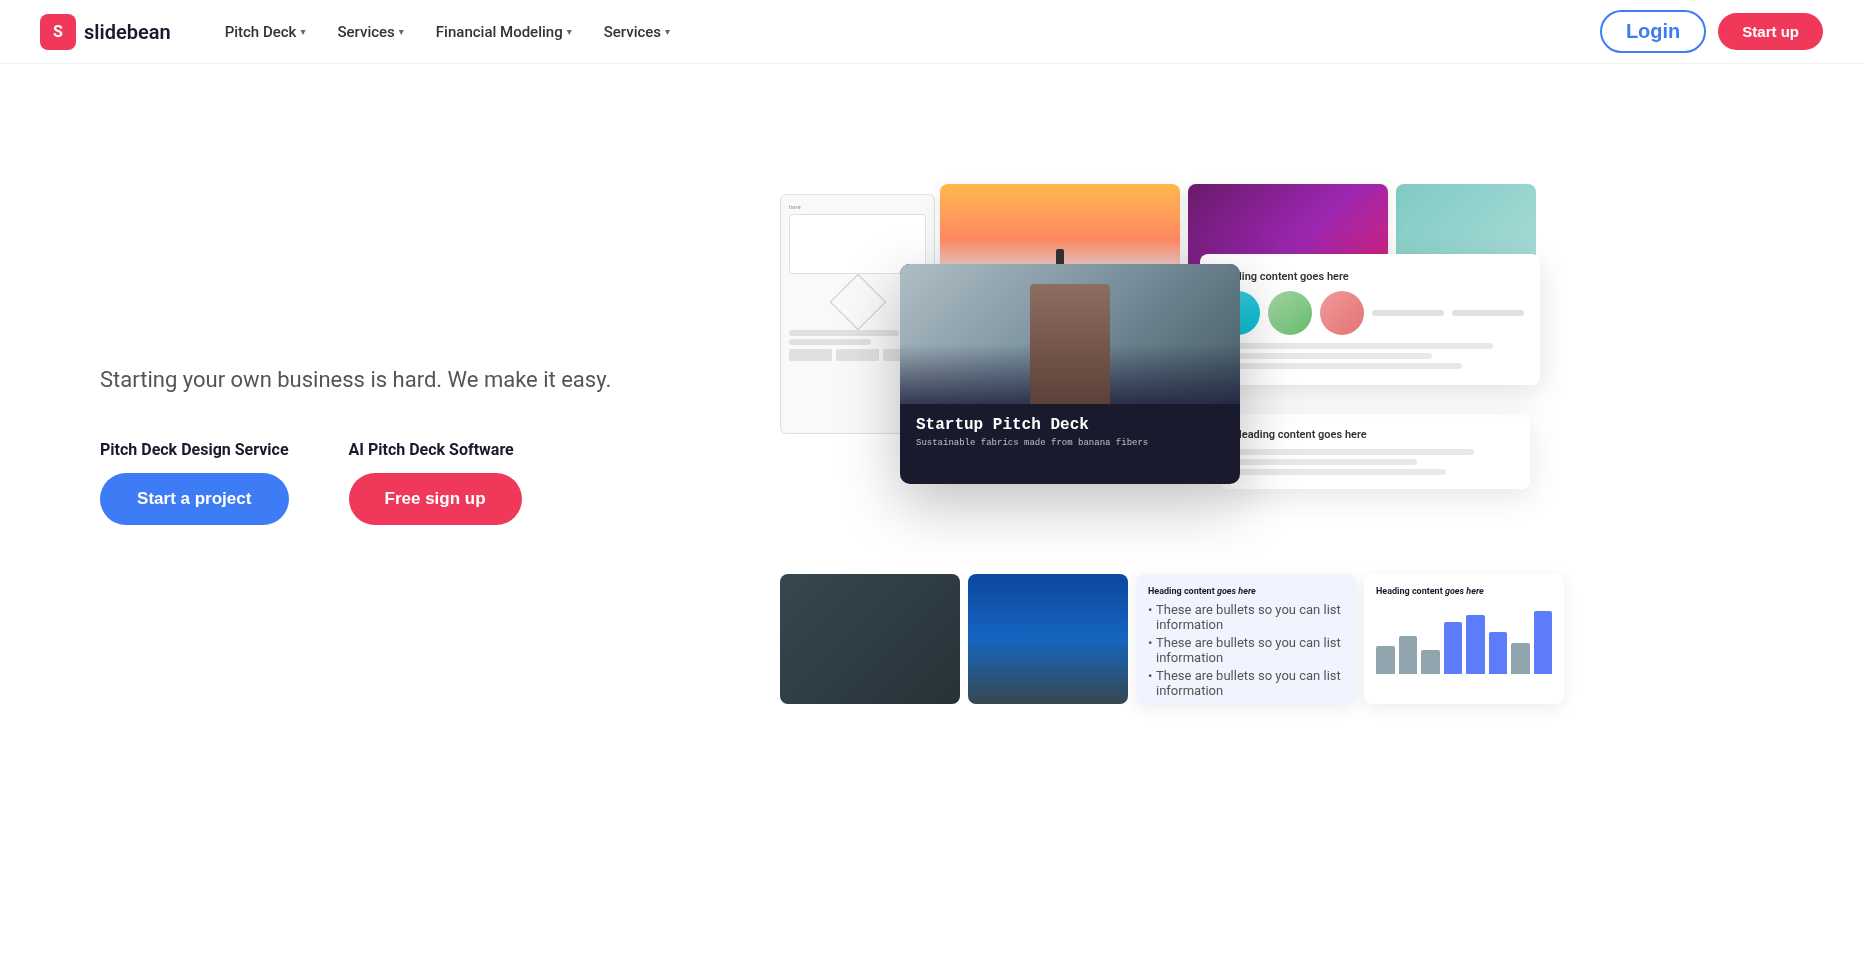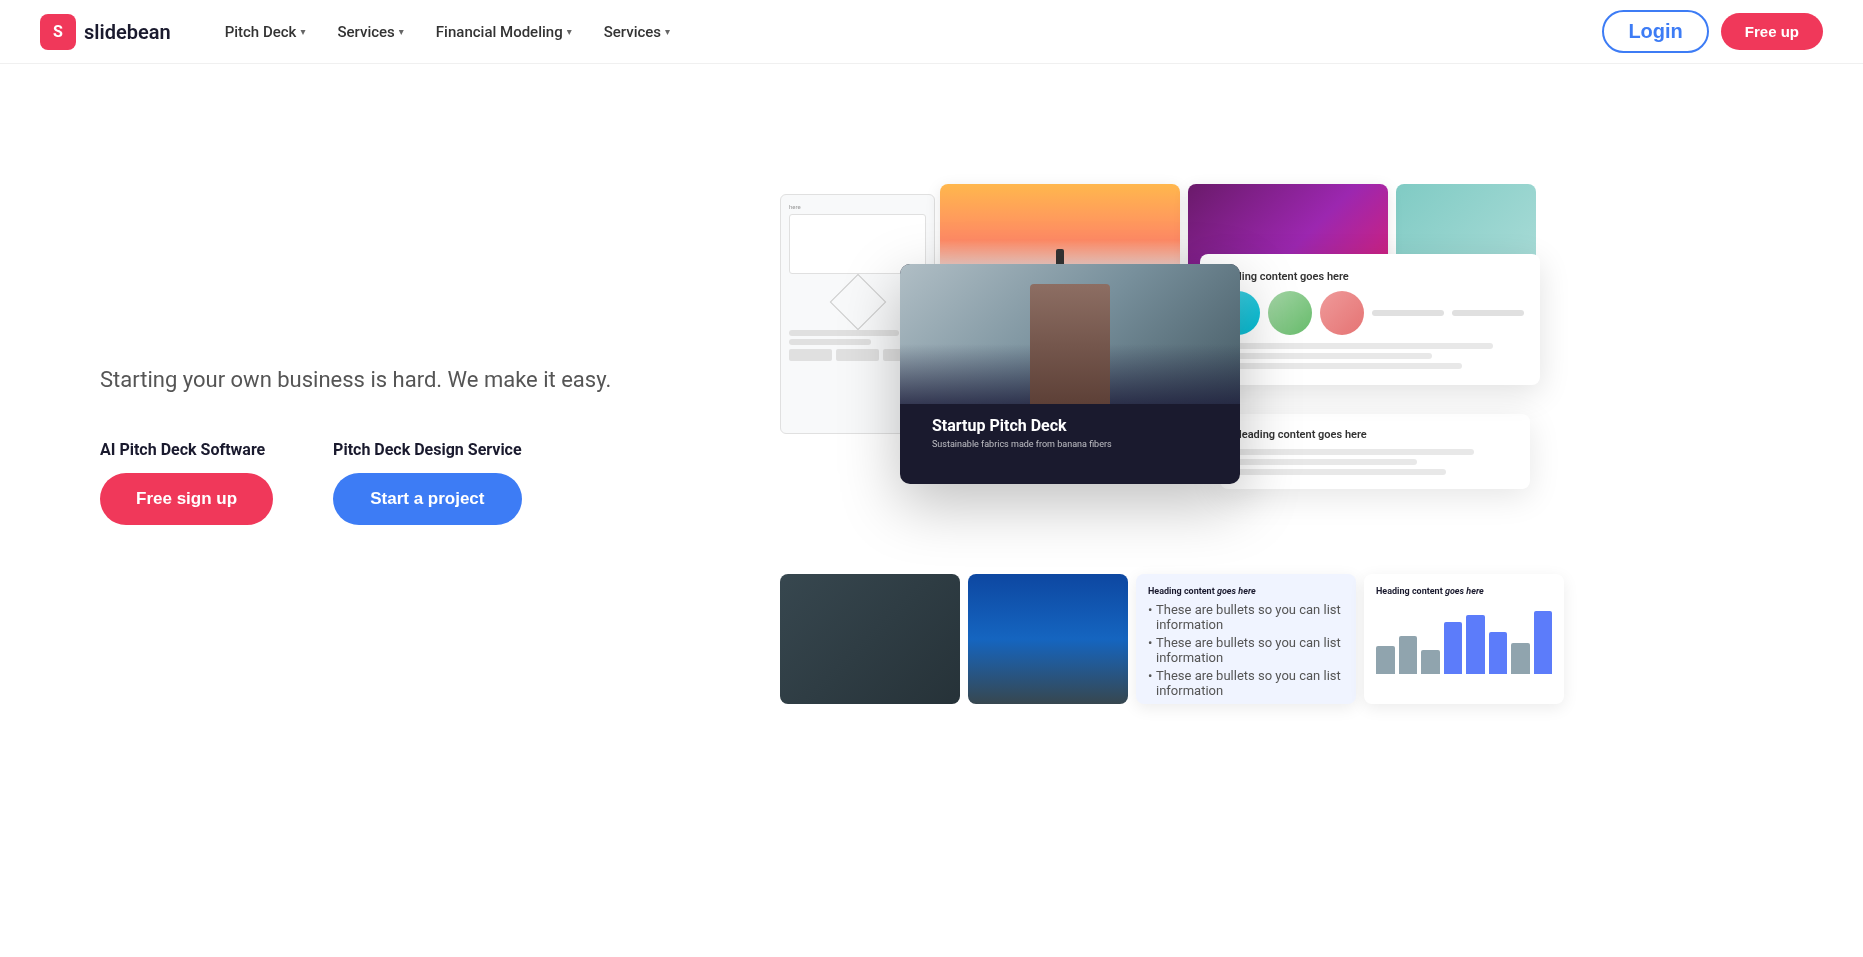--- a/index.html
+++ b/index.html
@@ -195,22 +195,23 @@
       position: absolute;
       bottom: 0;
       left: 50%;
       transform: translateX(-50%);
       width: 80px;
       height: 120px;
       background: linear-gradient(180deg, #8d6e63 0%, #5d4037 100%);
       border-radius: 4px 4px 0 0;
     }
     .slide-main-text-area {
-      padding: 12px 32px;
+      padding: 12px 16px;
       color: #fff;
+      font-family: Liberation Mono, monospace;
     }
     .slide-main-title {
       font-size: 16px;
       font-weight: 700;
       color: #fff;
     }
     .slide-main-subtitle {
       font-size: 9px;
       color: rgba(255,255,255,0.7);
       margin-top: 4px;
@@ -475,36 +476,36 @@
       <span class="nav-chevron">▾</span>
     </a>
     <a class="nav-link" href="#">
       <span>Services</span>
       <span class="nav-chevron">▾</span>
     </a>
   </div>
 
   <div class="nav-actions">
     <button class="btn-login">Login</button>
-    <button class="btn-signup">Free up</button>
+    <button class="btn-signup">Start up</button>
   </div>
 </nav>
 
 <section class="hero">
   <div class="hero-left">
     <p class="hero-subtitle">Starting your own business is hard. We make it easy.</p>
 
     <div class="hero-cta-group">
       <div class="cta-item">
+        <span class="cta-label">Pitch Deck Design Service</span>
+        <button class="btn-start-project">Start a project</button>
+      </div>
+      <div class="cta-item">
         <span class="cta-label">AI Pitch Deck Software</span>
         <button class="btn-free-signup">Free sign up</button>
-      </div>
-      <div class="cta-item">
-        <span class="cta-label">Pitch Deck Design Service</span>
-        <button class="btn-start-project">Start a project</button>
       </div>
     </div>
   </div>
 
   <div class="hero-right">
     <div class="slides-mosaic">
 
       <div class="slide-wireframe">
         <div class="wireframe-label">here</div>
         <div class="wireframe-box"></div>

